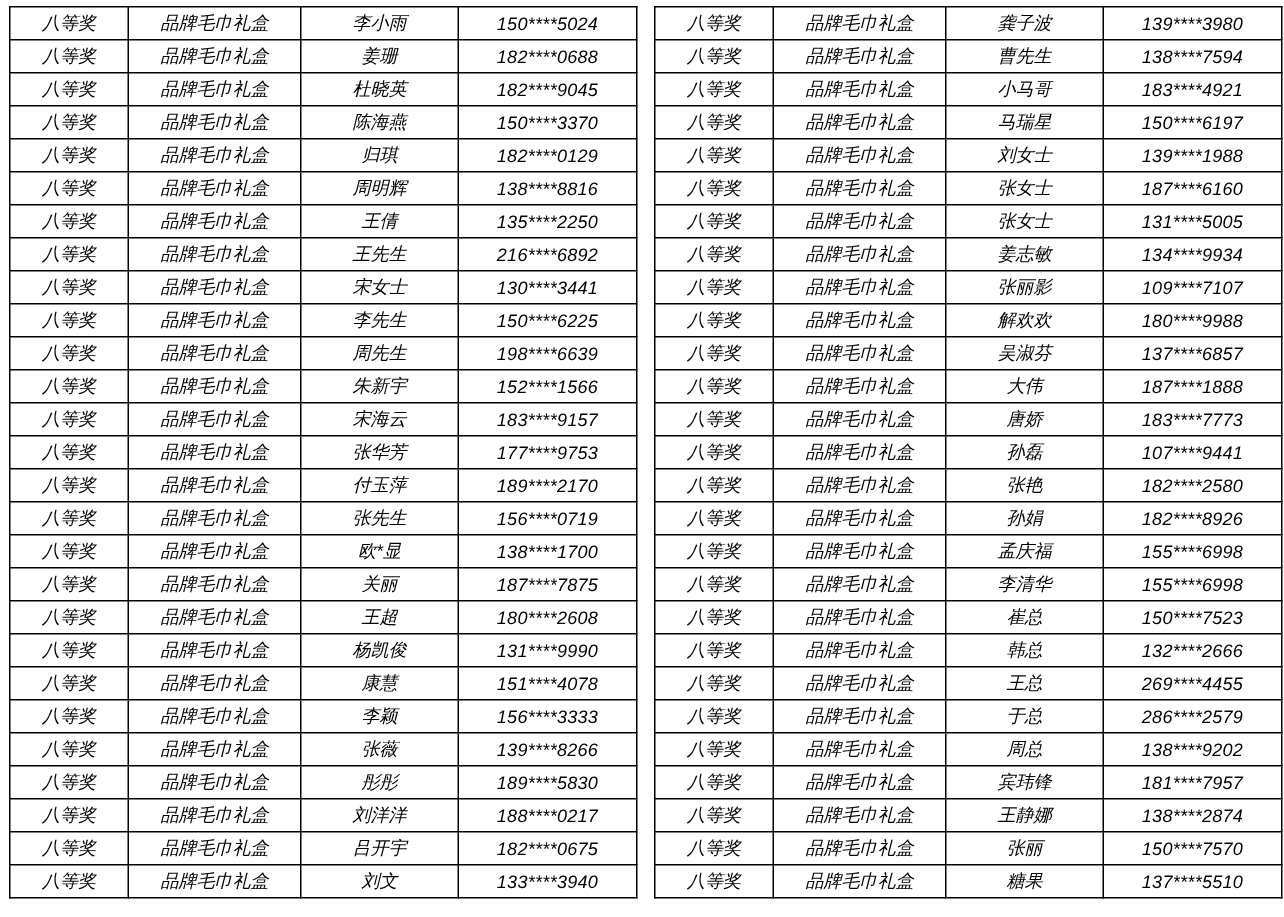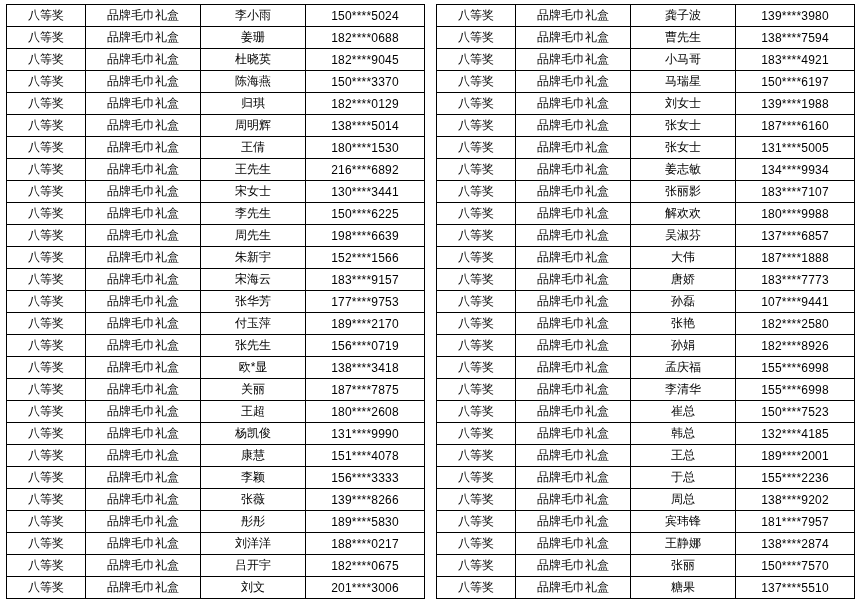--- a/index.html
+++ b/index.html
@@ -27,20 +27,21 @@
     padding: 4px 6px 0 6px;
     box-sizing: border-box;
   }
   .col {
     width: 414px;
   }
   table.award-table {
     border-collapse: collapse;
     width: 100%;
     table-layout: fixed;
+    font-style: italic;
   }
   table.award-table td {
     border: 1px solid #000000;
     height: 21px;
     font-size: 12px;
     text-align: center;
     vertical-align: middle;
     padding: 0;
     white-space: nowrap;
     overflow: hidden;
@@ -87,27 +88,27 @@
             <tr>
               <td class="c-prize">八等奖</td>
               <td class="c-item">品牌毛巾礼盒</td>
               <td class="c-name">归琪</td>
               <td class="c-phone">182****0129</td>
             </tr>
             <tr>
               <td class="c-prize">八等奖</td>
               <td class="c-item">品牌毛巾礼盒</td>
               <td class="c-name">周明辉</td>
-              <td class="c-phone">138****5014</td>
+              <td class="c-phone">138****8816</td>
             </tr>
             <tr>
               <td class="c-prize">八等奖</td>
               <td class="c-item">品牌毛巾礼盒</td>
               <td class="c-name">王倩</td>
-              <td class="c-phone">180****1530</td>
+              <td class="c-phone">135****2250</td>
             </tr>
             <tr>
               <td class="c-prize">八等奖</td>
               <td class="c-item">品牌毛巾礼盒</td>
               <td class="c-name">王先生</td>
               <td class="c-phone">216****6892</td>
             </tr>
             <tr>
               <td class="c-prize">八等奖</td>
               <td class="c-item">品牌毛巾礼盒</td>
@@ -153,21 +154,21 @@
             <tr>
               <td class="c-prize">八等奖</td>
               <td class="c-item">品牌毛巾礼盒</td>
               <td class="c-name">张先生</td>
               <td class="c-phone">156****0719</td>
             </tr>
             <tr>
               <td class="c-prize">八等奖</td>
               <td class="c-item">品牌毛巾礼盒</td>
               <td class="c-name">欧*显</td>
-              <td class="c-phone">138****3418</td>
+              <td class="c-phone">138****1700</td>
             </tr>
             <tr>
               <td class="c-prize">八等奖</td>
               <td class="c-item">品牌毛巾礼盒</td>
               <td class="c-name">关丽</td>
               <td class="c-phone">187****7875</td>
             </tr>
             <tr>
               <td class="c-prize">八等奖</td>
               <td class="c-item">品牌毛巾礼盒</td>
@@ -213,21 +214,21 @@
             <tr>
               <td class="c-prize">八等奖</td>
               <td class="c-item">品牌毛巾礼盒</td>
               <td class="c-name">吕开宇</td>
               <td class="c-phone">182****0675</td>
             </tr>
             <tr>
               <td class="c-prize">八等奖</td>
               <td class="c-item">品牌毛巾礼盒</td>
               <td class="c-name">刘文</td>
-              <td class="c-phone">201****3006</td>
+              <td class="c-phone">133****3940</td>
             </tr>
           </tbody>
       </table>
     </div>
 
     <div class="col">
       <table class="award-table">
         <tbody>
             <tr>
               <td class="c-prize">八等奖</td>
@@ -274,21 +275,21 @@
             <tr>
               <td class="c-prize">八等奖</td>
               <td class="c-item">品牌毛巾礼盒</td>
               <td class="c-name">姜志敏</td>
               <td class="c-phone">134****9934</td>
             </tr>
             <tr>
               <td class="c-prize">八等奖</td>
               <td class="c-item">品牌毛巾礼盒</td>
               <td class="c-name">张丽影</td>
-              <td class="c-phone">183****7107</td>
+              <td class="c-phone">109****7107</td>
             </tr>
             <tr>
               <td class="c-prize">八等奖</td>
               <td class="c-item">品牌毛巾礼盒</td>
               <td class="c-name">解欢欢</td>
               <td class="c-phone">180****9988</td>
             </tr>
             <tr>
               <td class="c-prize">八等奖</td>
               <td class="c-item">品牌毛巾礼盒</td>
@@ -340,33 +341,33 @@
             <tr>
               <td class="c-prize">八等奖</td>
               <td class="c-item">品牌毛巾礼盒</td>
               <td class="c-name">崔总</td>
               <td class="c-phone">150****7523</td>
             </tr>
             <tr>
               <td class="c-prize">八等奖</td>
               <td class="c-item">品牌毛巾礼盒</td>
               <td class="c-name">韩总</td>
-              <td class="c-phone">132****4185</td>
+              <td class="c-phone">132****2666</td>
             </tr>
             <tr>
               <td class="c-prize">八等奖</td>
               <td class="c-item">品牌毛巾礼盒</td>
               <td class="c-name">王总</td>
-              <td class="c-phone">189****2001</td>
+              <td class="c-phone">269****4455</td>
             </tr>
             <tr>
               <td class="c-prize">八等奖</td>
               <td class="c-item">品牌毛巾礼盒</td>
               <td class="c-name">于总</td>
-              <td class="c-phone">155****2236</td>
+              <td class="c-phone">286****2579</td>
             </tr>
             <tr>
               <td class="c-prize">八等奖</td>
               <td class="c-item">品牌毛巾礼盒</td>
               <td class="c-name">周总</td>
               <td class="c-phone">138****9202</td>
             </tr>
             <tr>
               <td class="c-prize">八等奖</td>
               <td class="c-item">品牌毛巾礼盒</td>

